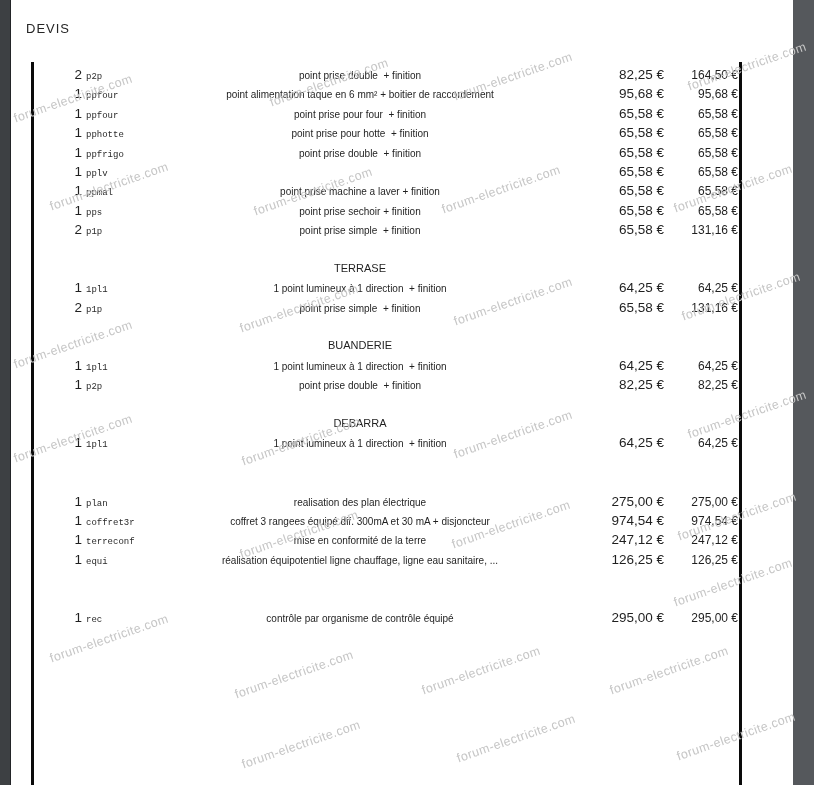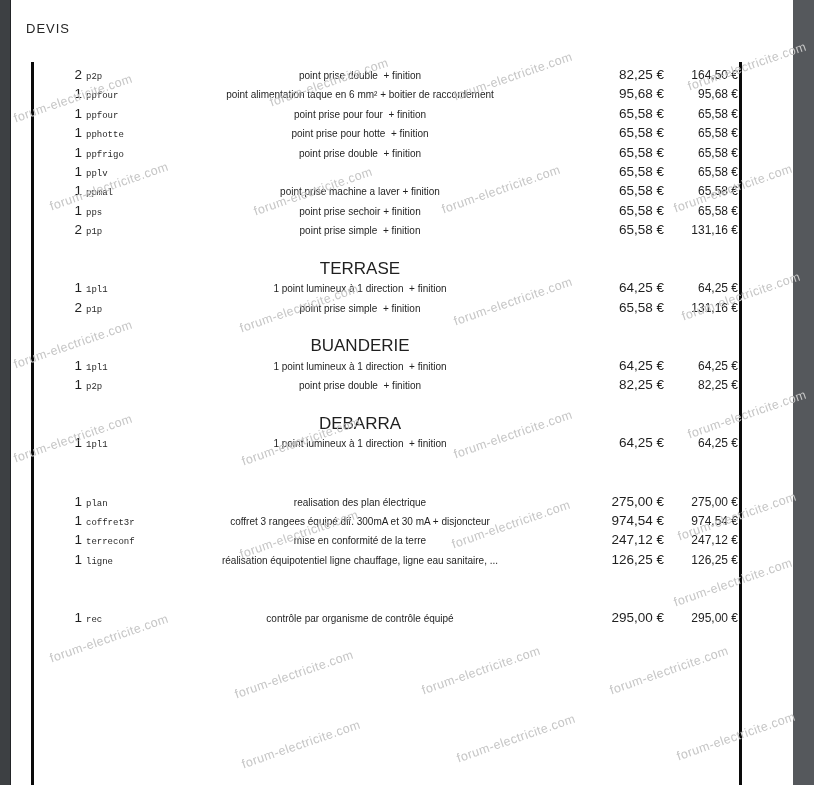--- a/index.html
+++ b/index.html
@@ -21,21 +21,21 @@
   .row{
     display:grid;grid-template-columns:48px 4px 44px 460px 74px 74px;
     height:19.4px;line-height:19.4px;align-items:baseline;
   }
   .spacer{height:19.4px;}
   .qty-cell{grid-column:1;text-align:right;font-size:13.5px;}
   .code-cell{grid-column:3;text-align:left;font-size:9px;color:#2a2a2a;overflow:visible;white-space:nowrap;font-family:Liberation Mono, monospace;}
   .desc-cell{grid-column:4;text-align:center;font-size:10px;white-space:pre;}
   .unit-cell{grid-column:5;text-align:right;font-size:13.5px;white-space:pre;}
   .total-cell{grid-column:6;text-align:right;font-size:12px;white-space:pre;}
-  .section-header .desc-cell{font-size:17px;}
+  .section-header .desc-cell{font-size:11px;}
   .wm{
     position:absolute;font-size:12.5px;letter-spacing:0.4px;color:#c6c6c6;
     transform:rotate(-19deg);transform-origin:left top;white-space:nowrap;
     pointer-events:none;z-index:5;
   }
 </style>
 </head>
 <body>
 
 <div class="screen">
@@ -171,21 +171,21 @@
         </div>
         <div class="row">
           <div class="qty-cell">1</div>
           <div class="code-cell">terreconf</div>
           <div class="desc-cell">mise en conformité de la terre</div>
           <div class="unit-cell">247,12 €</div>
           <div class="total-cell">247,12 €</div>
         </div>
         <div class="row">
           <div class="qty-cell">1</div>
-          <div class="code-cell">ligne</div>
+          <div class="code-cell">equi</div>
           <div class="desc-cell">réalisation équipotentiel ligne chauffage, ligne eau sanitaire, ...</div>
           <div class="unit-cell">126,25 €</div>
           <div class="total-cell">126,25 €</div>
         </div>
         <div class="spacer"></div>
         <div class="spacer"></div>
         <div class="row">
           <div class="qty-cell">1</div>
           <div class="code-cell">rec</div>
           <div class="desc-cell">contrôle par organisme de contrôle équipé</div>

